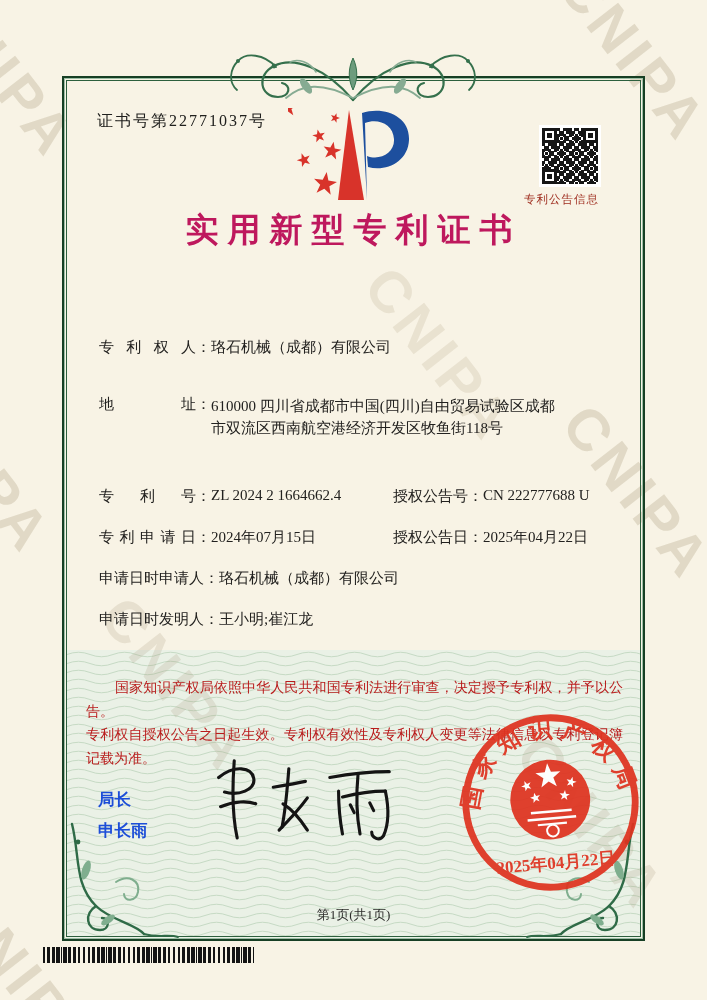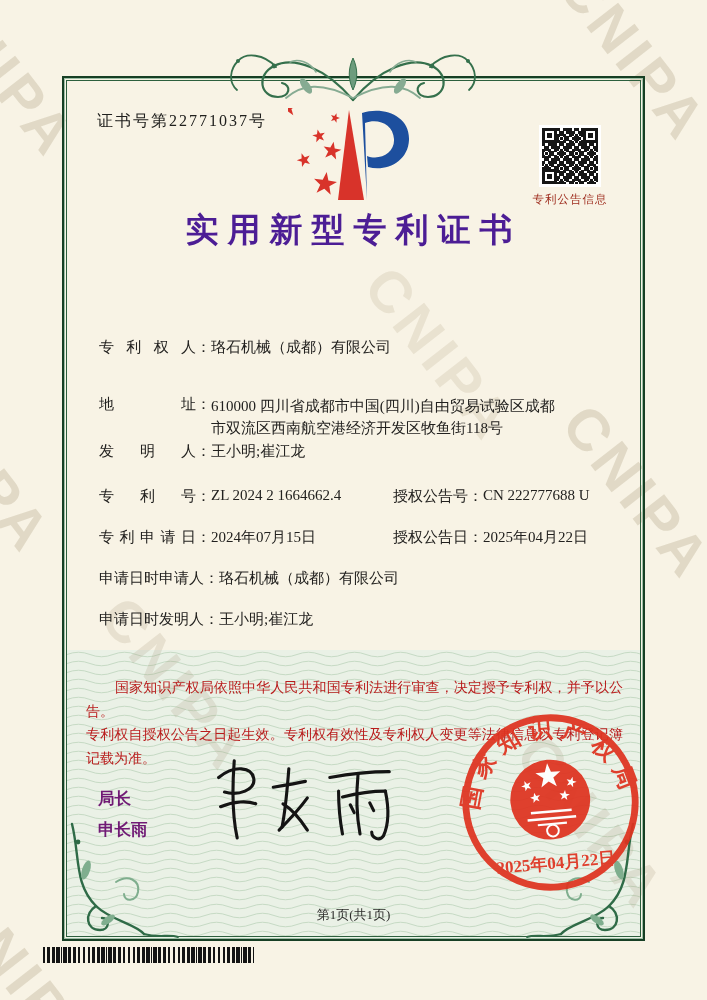--- a/index.html
+++ b/index.html
@@ -39,42 +39,42 @@
   .logo { position:absolute; left:288px; top:108px; z-index:5; }
   .qr { position:absolute; left:539px; top:125px; width:62px; height:62px; background:#fff; z-index:5; padding:3px; }
   .qr-noise { position:relative; width:100%; height:100%;
     background:
       repeating-conic-gradient(#161616 0 25%, rgba(255,255,255,0) 0 50%),
       repeating-conic-gradient(#161616 0 25%, #ffffff 0 50%);
     background-size:6px 6px, 10px 10px; background-position:0 0, 2px 3px; }
   .finder { position:absolute; width:15px; height:15px; border:3px solid #161616; background:#fff; }
   .finder::after { content:""; position:absolute; left:2px; top:2px; width:5px; height:5px; background:#161616; }
   .f-tl{left:0;top:0;} .f-tr{right:0;top:0;} .f-bl{left:0;bottom:0;}
-  .qr-caption { position:absolute; left:524px; top:192px; width:92px; text-align:center;
+  .qr-caption { position:absolute; left:524px; top:192px; width:92px; 
     font-size:11.5px; letter-spacing:1px; color:#9e2c1e; z-index:5; }
   .title { position:absolute; left:62px; top:208px; width:583px; text-align:center;
-    font-size:33px; font-weight:bold; letter-spacing:9px; color:#4c1d95; z-index:5; }
+    font-size:33px; font-weight:bold; letter-spacing:9px; color:#be185d; z-index:5; }
   
   .row { position:absolute; font-size:15px; color:#22211f; z-index:5; white-space:nowrap; }
   .row .lbl { display:inline-block; width:97px; text-align:justify; text-align-last:justify; vertical-align:top; }
   .row .lbl-wide { display:inline-block; vertical-align:top; }
   .row .val { display:inline-block; vertical-align:top; }
   .row-addr .val { width:352px; white-space:normal; line-height:22px; }
   .r1{left:99px;top:291px;} .r2{left:99px;top:338px;} .r3{left:99px;top:395px;}
   .r4{left:99px;top:442px;} .r5{left:99px;top:487px;} .r5b{left:393px;top:487px;}
   .r6{left:99px;top:528px;} .r6b{left:393px;top:528px;}
   .r7{left:99px;top:569px;} .r8{left:99px;top:610px;}
   
   .legal { position:absolute; left:86px; top:676px; width:537px; font-size:14px;
     line-height:23.5px; color:#b91c1c; z-index:5; text-align:justify; }
   .legal .l1 { text-indent:29px; }
   
   .sig-block { position:absolute; left:98px; top:784px; z-index:5;
-    font-family:Liberation Mono, monospace; font-weight:600; font-size:16.5px;
-    color:#701a75; line-height:31px; }
+    font-family:Liberation Sans, sans-serif; font-weight:600; font-size:16.5px;
+    color:#1d4ed8; line-height:31px; }
   .signature { position:absolute; left:205px; top:746px; z-index:5; }
   
   .seal { position:absolute; left:458px; top:710px; z-index:6; transform:rotate(-5deg); opacity:.93; }
   
   .page-num { position:absolute; left:62px; top:906px; width:583px; text-align:center;
     font-size:13px; color:#2c2c2a; z-index:5; }
   .barcode { position:absolute; left:43px; top:947px; width:211px; height:16px; z-index:5;
     background:
       repeating-linear-gradient(90deg,#141414 0 2px,rgba(255,255,255,0) 2px 5px),
       repeating-linear-gradient(90deg,#141414 0 1px,rgba(255,255,255,0) 1px 4px,#141414 4px 6px,#f8f3e5 6px 9px);
@@ -169,23 +169,20 @@
   </div>
   <div class="qr-caption">专利公告信息</div>
 
   <div class="title">实用新型专利证书</div>
 
   <div class="row r2">
     <span class="lbl">专利权人</span><span>：</span><span class="val">珞石机械（成都）有限公司</span>
   </div>
   <div class="row r3 row-addr">
     <span class="lbl">地址</span><span>：</span><span class="val">610000 四川省成都市中国(四川)自由贸易试验区成都市双流区西南航空港经济开发区牧鱼街118号</span>
-  </div>
-  <div class="row r4">
-    <span class="lbl">发明人</span><span>：</span><span class="val">王小明;崔江龙</span>
   </div>
   <div class="row r5">
     <span class="lbl">专利号</span><span>：</span><span class="val">ZL 2024 2 1664662.4</span>
   </div>
   <div class="row r5b">
     <span class="lbl-wide">授权公告号</span><span>：</span><span class="val">CN 222777688 U</span>
   </div>
   <div class="row r6">
     <span class="lbl">专利申请日</span><span>：</span><span class="val">2024年07月15日</span>
   </div>

